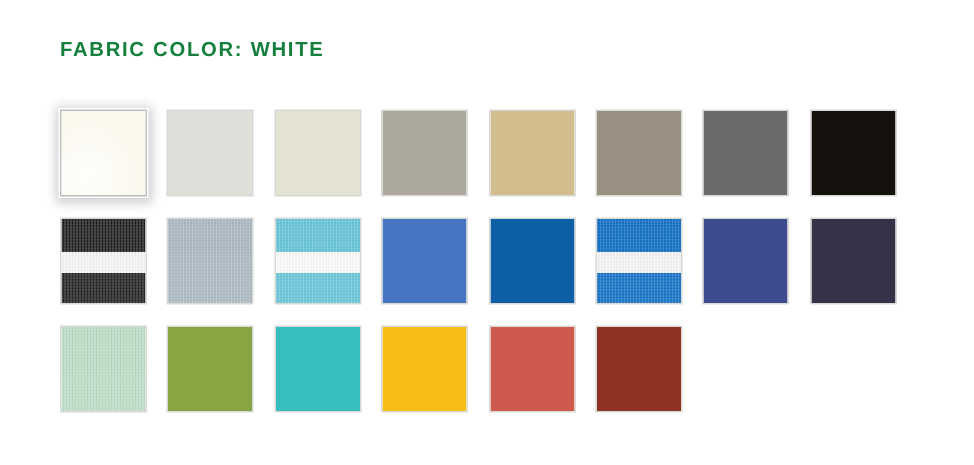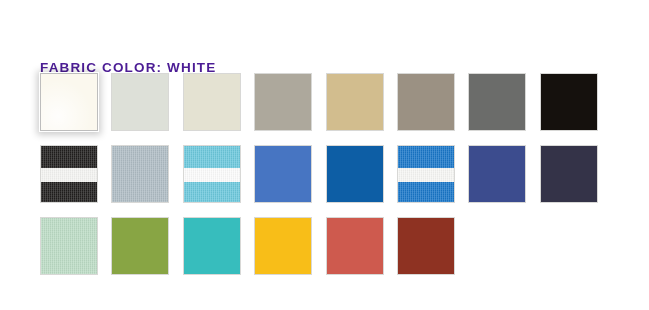--- a/index.html
+++ b/index.html
@@ -20,24 +20,23 @@
     background: #ffffff;
     box-sizing: border-box;
   }
   .picker-title {
     position: absolute;
     left: 40px;
     top: 25px;
     font-size: 13.5px;
     font-weight: bold;
     letter-spacing: 1.15px;
-    color: #4c1d95;
+    color: #15803d;
     white-space: nowrap;
     line-height: 16px;
-    margin-top: 35px;
   }
   .swatch-grid {
     position: absolute;
     left: 40px;
     top: 73px;
     width: 570px;
   }
   .swatch-row {
     display: flex;
     height: 58px;

